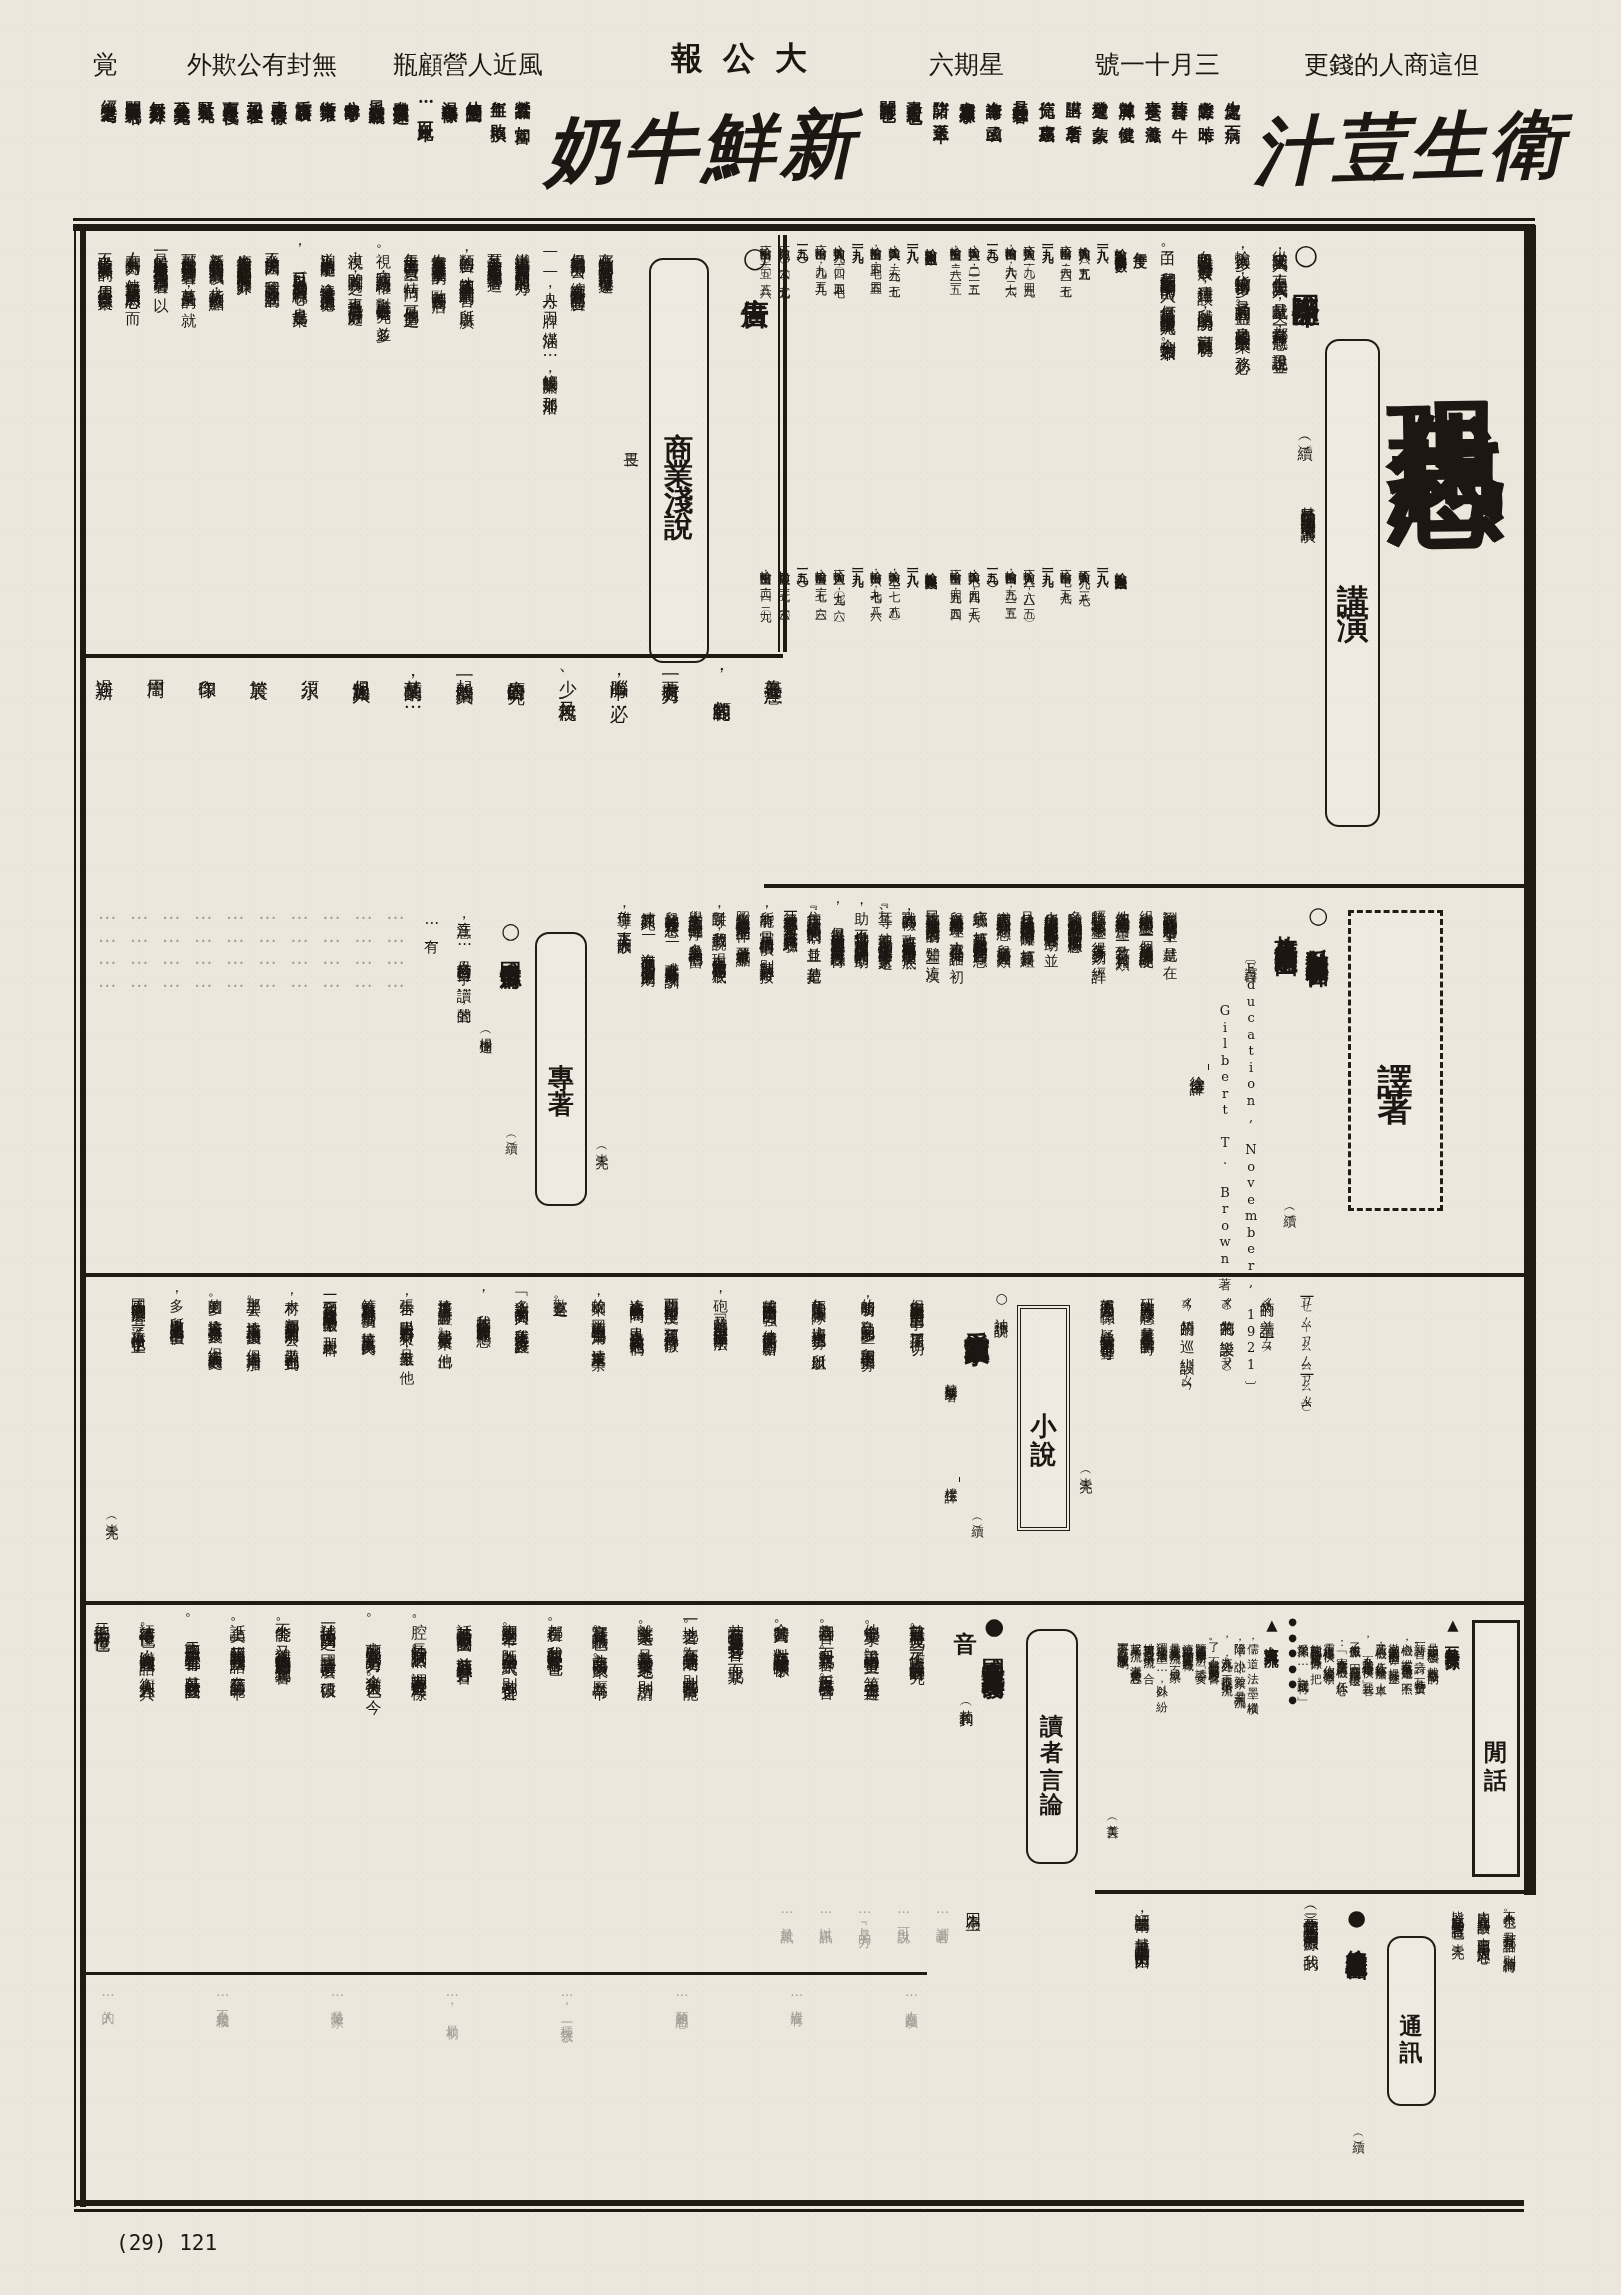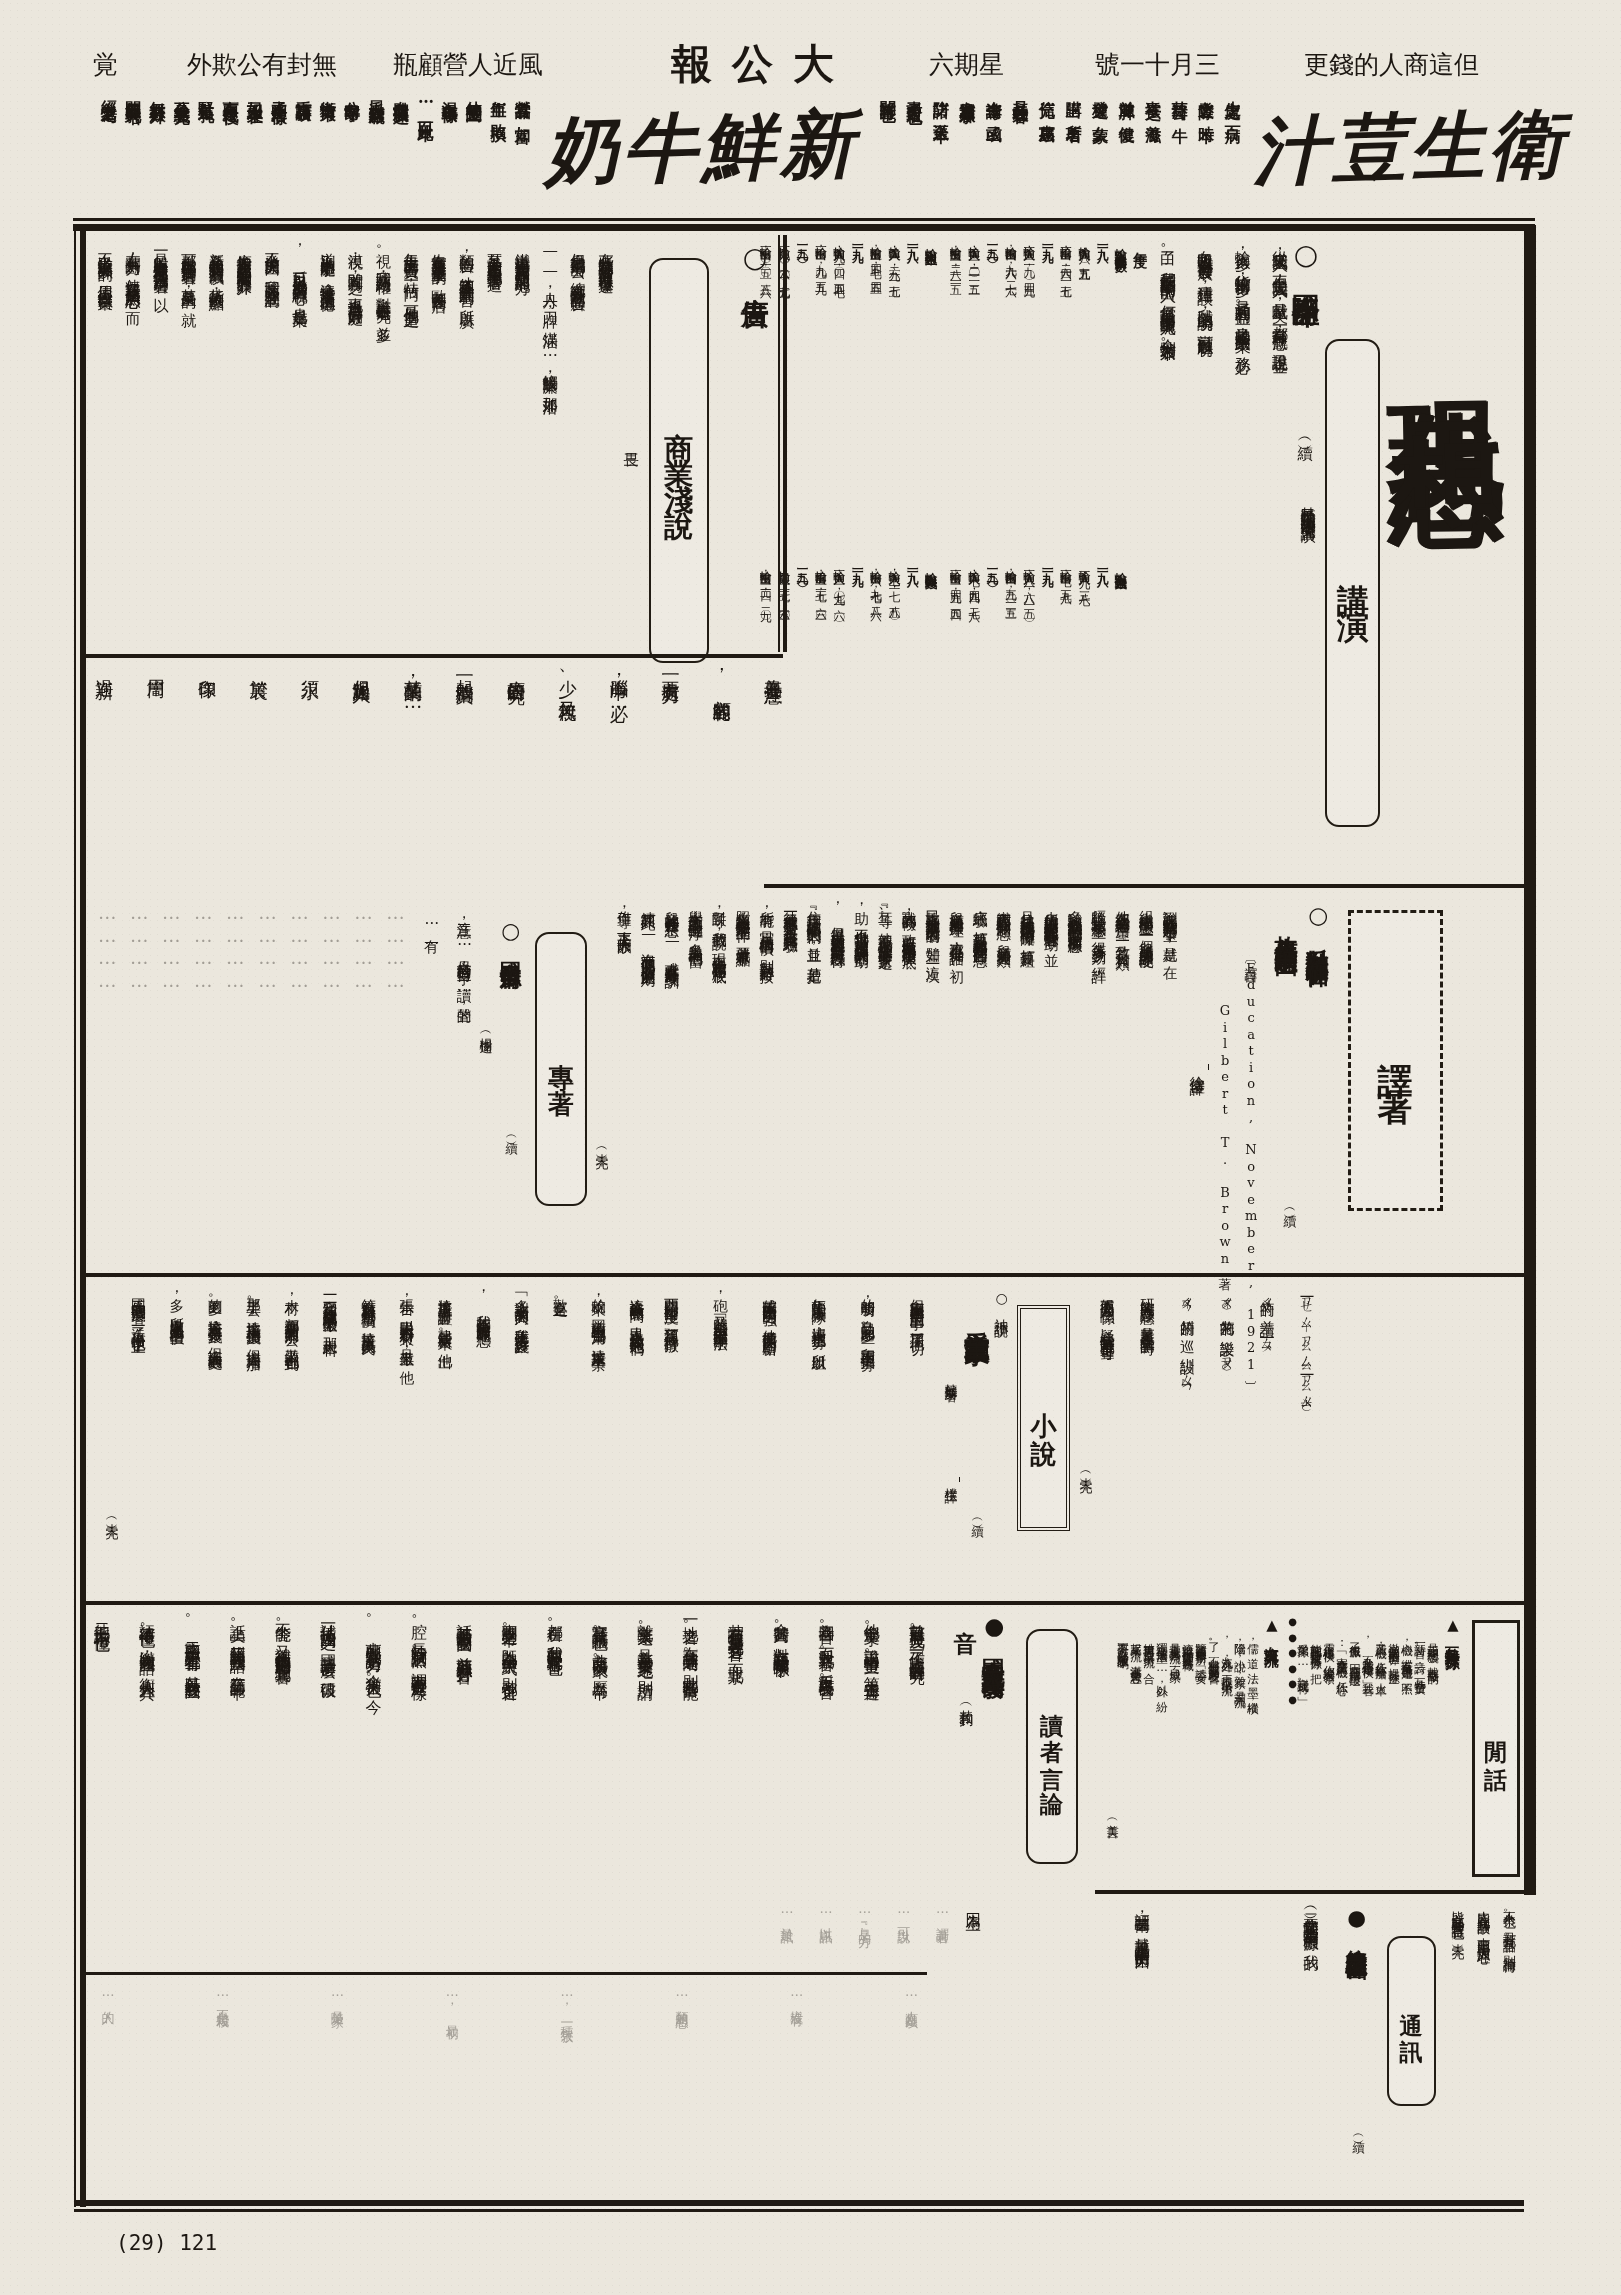--- a/index.html
+++ b/index.html
@@ -18,21 +18,21 @@
   .hr{position:absolute;background:#201a13;}
   .vr{position:absolute;background:#201a13;}
   .box{border:2.3px solid #221c14;display:flex;justify-content:center;align-items:center;background:rgba(255,255,255,0.15);}
   .box .vcol{letter-spacing:26px;font-weight:bold;}
   .boxdash{border-style:dashed;border-width:3.9px;}
   .boxround{border-radius:14px;}
   .faded{opacity:.35;}
   .small{font-size:13px;}
   
   .mh{font-size:25px;white-space:nowrap;}
-  .paper{font-size:41px;font-weight:bold;letter-spacing:20px;}
+  .paper{font-size:32px;font-weight:bold;letter-spacing:20px;}
   
   .adcol{font-size:16px;font-weight:bold;}
   .bigprod{font-size:74px;font-weight:900;font-style:italic;letter-spacing:4.6px;transform:rotate(-1.5deg);}
   
   .t21{font-size:16px;} .t19{font-size:14.7px;} .t20{font-size:15.4px;} .t15{font-size:11.6px;} .t17{font-size:13px;} .t24{font-size:18.5px;}
   .headline{font-weight:bold;}
   .calli{font-size:114px;font-weight:900;line-height:1.02;letter-spacing:9.3px;transform:rotate(-1deg);text-shadow:1.5px 0.8px 0 #1c1712;}
   
   .tgrid{display:grid;grid-template-columns:1fr 1fr;gap:7.7px 10.8px;direction:rtl;}
   .ntable{display:flex;flex-direction:row-reverse;justify-content:flex-start;gap:5.4px;direction:ltr;}

